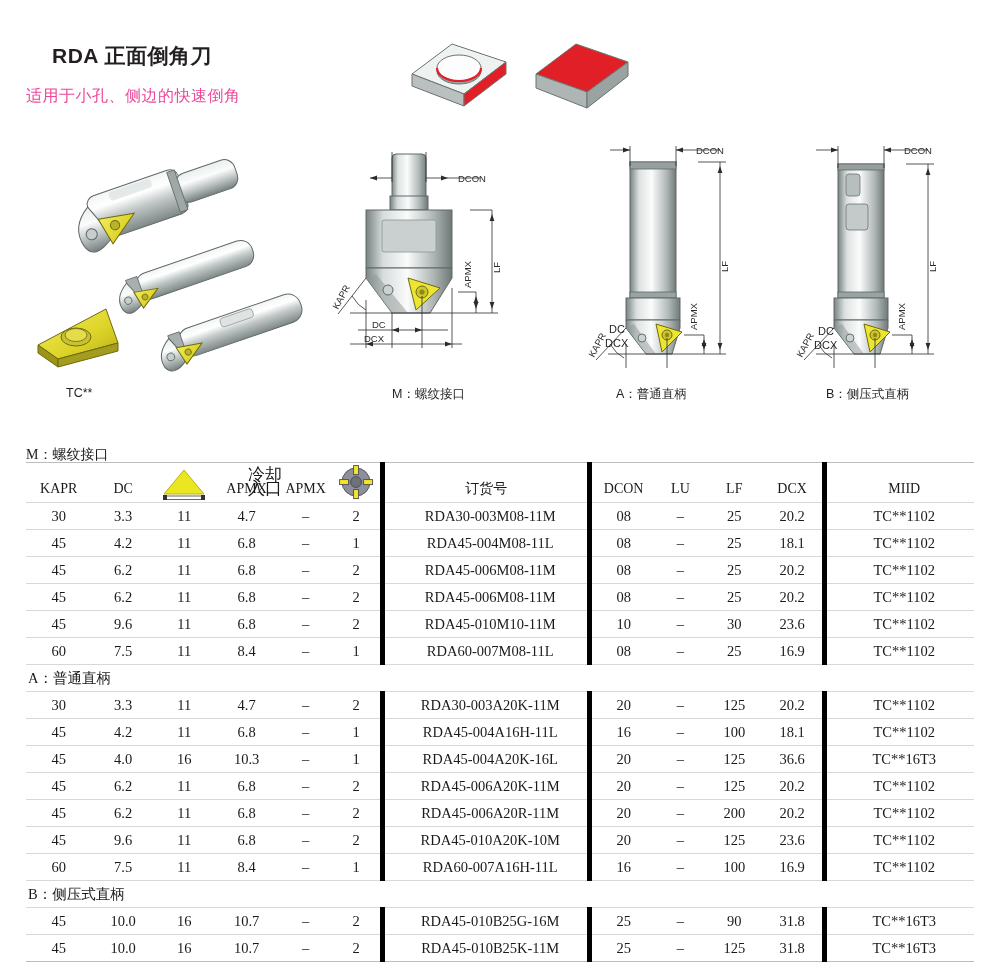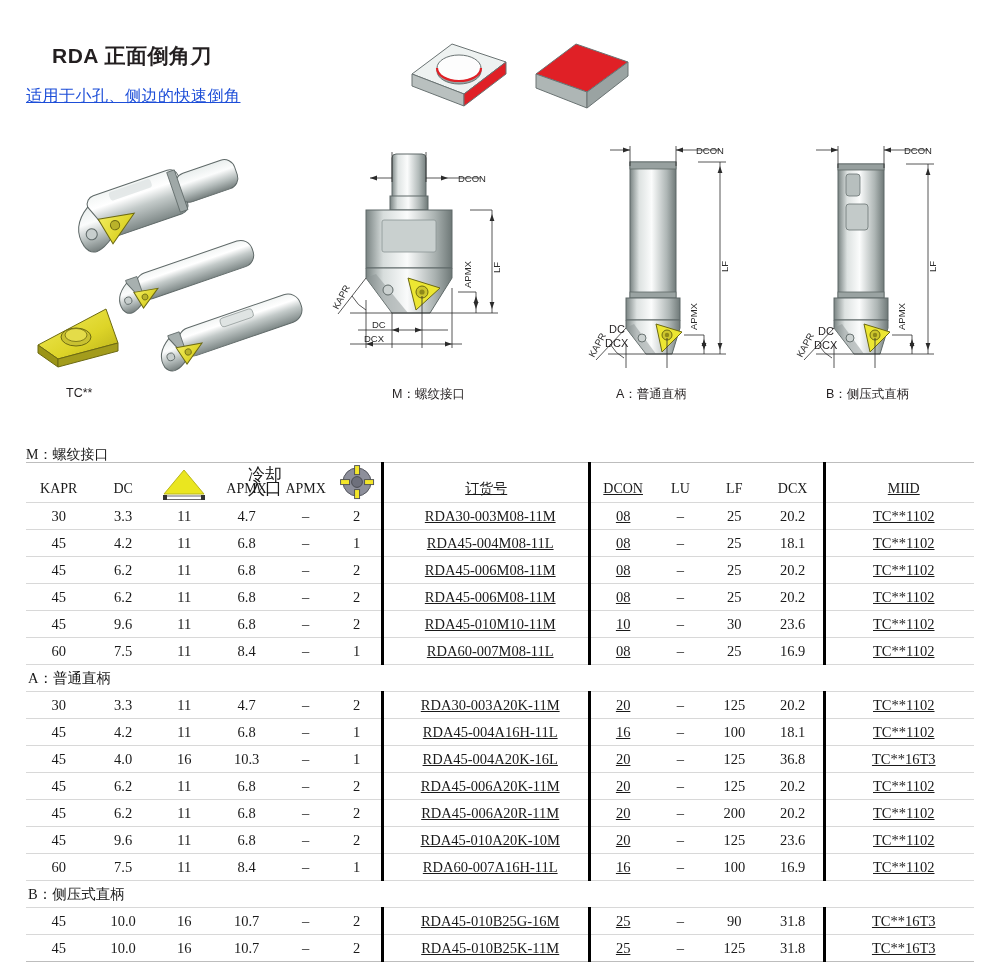--- a/index.html
+++ b/index.html
@@ -15,21 +15,21 @@
 
   
   .title{
     position:absolute;left:26px;top:42px;
     font-family:"Liberation Sans", sans-serif;
     font-size:21px;font-weight:bold;letter-spacing:.5px;color:#231f20;margin-left:26px;
   }
   .subtitle{
     position:absolute;left:26px;top:86px;
     font-family:"Liberation Sans", sans-serif;
-    font-size:16px;color:#1d4ed8;letter-spacing:.5px;text-decoration:underline;
+    font-size:16px;color:#ec4899;letter-spacing:.5px;
   }
 
   
   .insert3d{position:absolute;}
   .insert3d svg{display:block;}
 
   
   .illu{position:absolute;}
   .illu svg{display:block;}
 
@@ -58,21 +58,21 @@
     color:#1a1a1a;
   }
   .hrow th{
     border-bottom:1px solid #bdbdbd;
     vertical-align:bottom;
     height:68px;
     padding-bottom:2px;
   }
   .num{text-align:center;}
   .lft{text-align:center;padding-left:8px !important;}
-  .vsep{border-left:3px solid #000000;text-decoration:underline;}
+  .vsep{border-left:5px solid #000000;}
   .grouprow td{
     text-align:left;padding-left:2px !important;
     border-bottom:1px solid #d8d8d8;
     border-top:1px solid #d8d8d8;
   }
   .toprule{border-top:1px solid #bdbdbd;}
   .hdrtxt{font-size:14px;}
   .stackcn{
     font-size:17px;line-height:14px;display:block;
     text-align:center;
@@ -540,21 +540,21 @@
           <td class="num">45</td>
           <td class="num">4.0</td>
           <td class="num">16</td>
           <td class="num">10.3</td>
           <td class="num">–</td>
           <td class="num">1</td>
           <td class="lft vsep">RDA45-004A20K-16L</td>
           <td class="num vsep">20</td>
           <td class="num">–</td>
           <td class="num">125</td>
-          <td class="num">36.8</td>
+          <td class="num">36.6</td>
           <td class="lft vsep">TC**16T3</td>
         </tr>
         <tr>
           <td class="num">45</td>
           <td class="num">6.2</td>
           <td class="num">11</td>
           <td class="num">6.8</td>
           <td class="num">–</td>
           <td class="num">2</td>
           <td class="lft vsep">RDA45-006A20K-11M</td>

